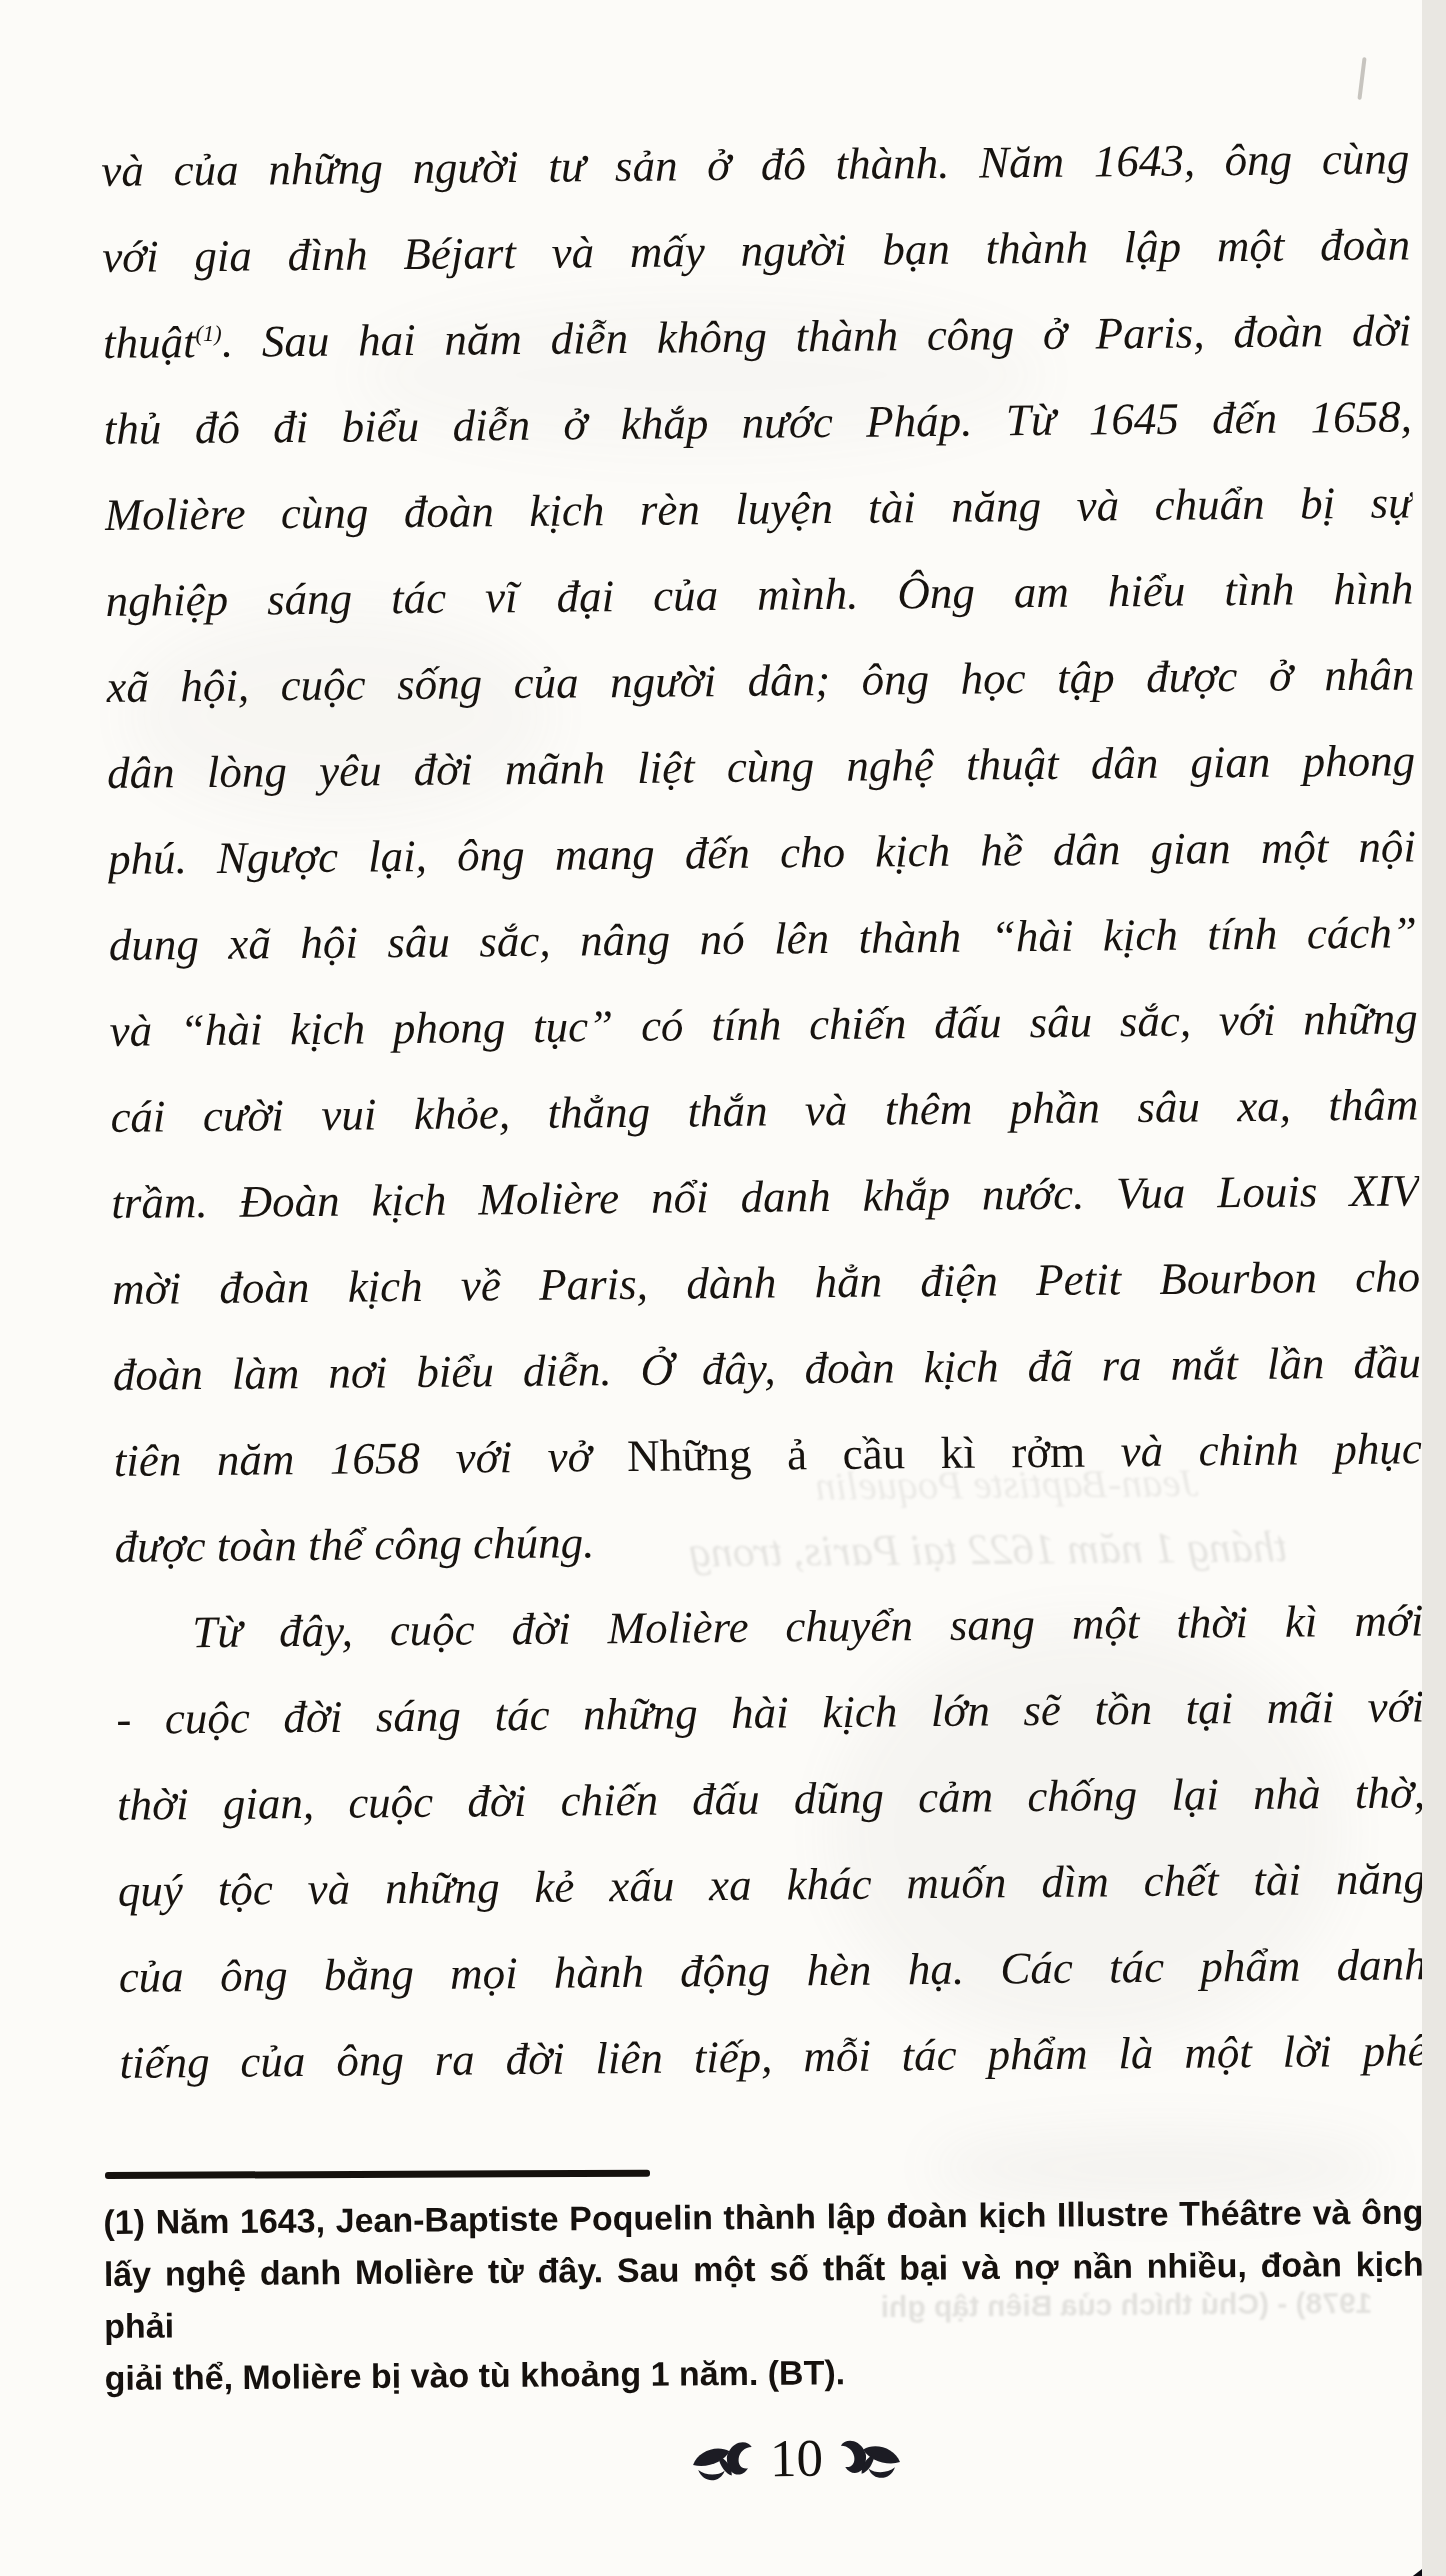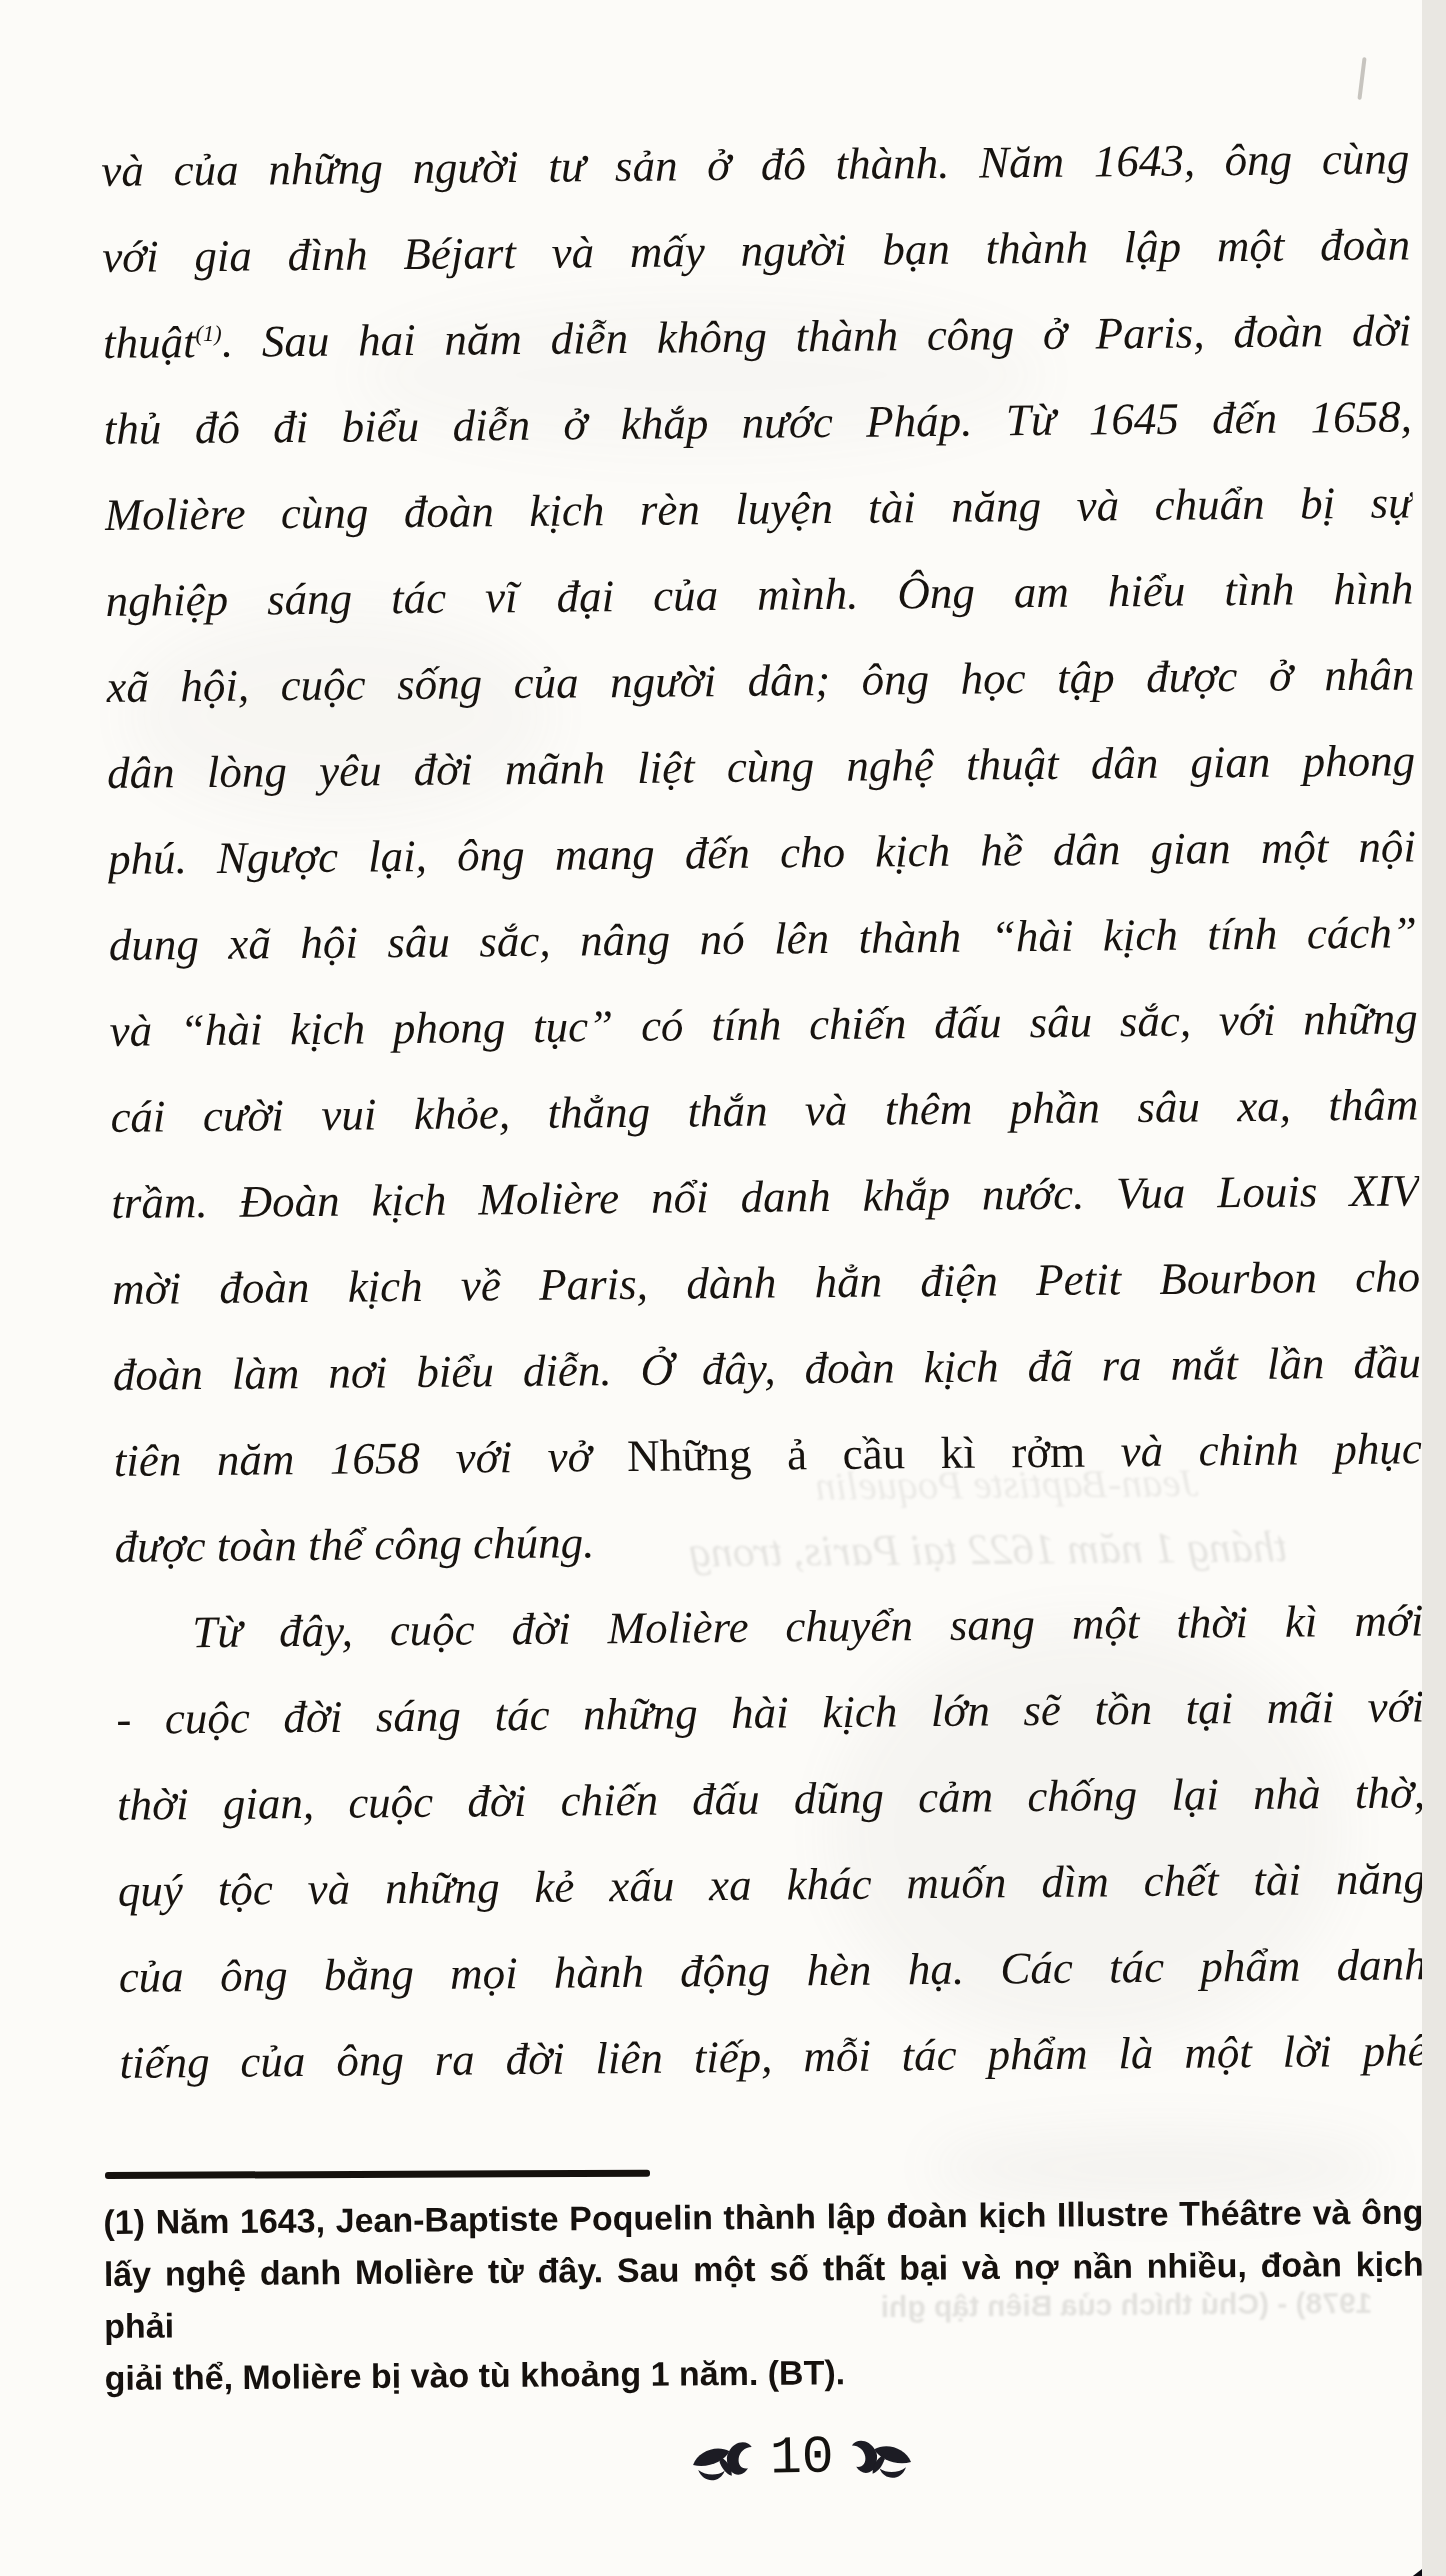--- a/index.html
+++ b/index.html
@@ -50,21 +50,21 @@
   }
   .footnote-line:last-child{text-align-last:left;}
   
   .page-footer{
     position:absolute;left:691px;top:2432px;
     display:flex;align-items:center;gap:14px;
     transform:rotate(-0.8deg);
     z-index:3;
   }
   .page-number{
-    font-family:Liberation Mono, monospace;
+    font-family:Liberation Serif, serif;
     font-size:53px;color:#14120f;line-height:1;
     padding-bottom:4px;
   }
   .ornament{display:block;}
   .ornament.flip{transform:scaleX(-1);}
   
   .ghost{
     position:absolute;color:#63625c;z-index:1;
     filter:blur(1.3px);
     transform:scaleX(-1) rotate(0.5deg);

